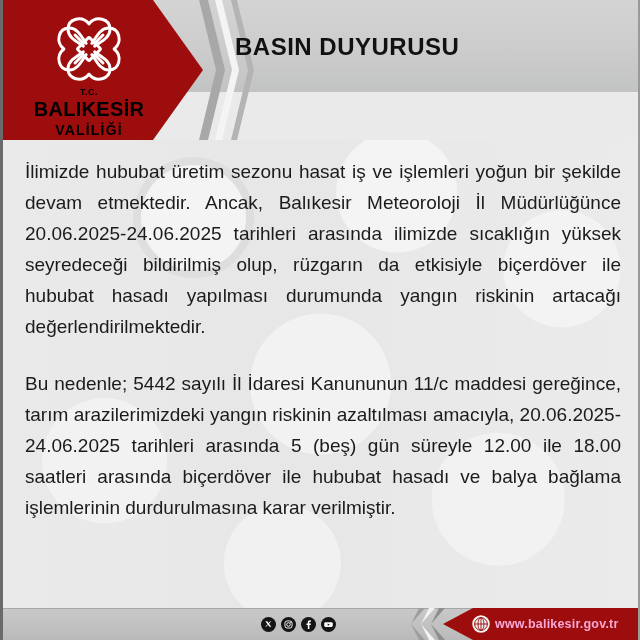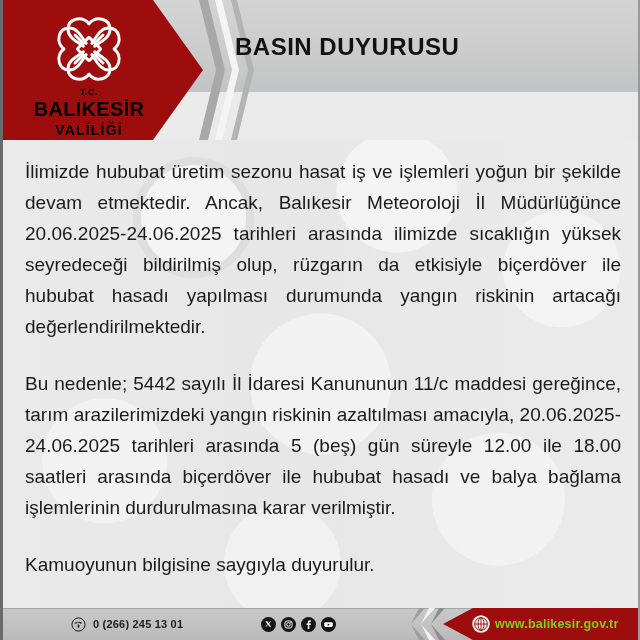--- a/index.html
+++ b/index.html
@@ -132,21 +132,21 @@
     display:flex; align-items:center; gap:5px;
   }
   .ft-social span { display:block; width:15px; height:15px; }
   .ft-red {
     position:absolute; right:0; top:0; width:200px; height:32px;
     background:#9d0d0d;
     clip-path:polygon(30px 0, 200px 0, 200px 32px, 30px 32px, 0 16px);
     display:flex; align-items:center; z-index:6;
   }
   .ft-web {
-    font-size:12.5px; font-weight:bold; color:#84cc16; letter-spacing:.2px;
+    font-size:12.5px; font-weight:bold; color:#f9a8d4; letter-spacing:.2px;
     margin-left:52px;
   }
   .ft-globe {
     position:absolute; left:28px; top:6px; width:20px; height:20px;
   }
   .fchev {
     position:absolute; top:0; height:32px; width:14px; z-index:5;
   }
   .fchev i { position:absolute; inset:0; display:block; }
   .fchev.f1 { right:198px; }
@@ -206,34 +206,25 @@
       <div class="logo-city">BALIKESİR</div>
       <div class="logo-sub">VALİLİĞİ</div>
     </div>
 
     <div class="hdr-title">BASIN DUYURUSU</div>
   </div>
 
   <div id="content">
     <p class="para">İlimizde hububat üretim sezonu hasat iş ve işlemleri yoğun bir şekilde devam etmektedir. Ancak, Balıkesir Meteoroloji İl Müdürlüğünce 20.06.2025-24.06.2025 tarihleri arasında ilimizde sıcaklığın yüksek seyredeceği bildirilmiş olup, rüzgarın da etkisiyle biçerdöver ile hububat hasadı yapılması durumunda yangın riskinin artacağı değerlendirilmektedir.</p>
     <p class="para">Bu nedenle; 5442 sayılı İl İdaresi Kanununun 11/c maddesi gereğince, tarım arazilerimizdeki yangın riskinin azaltılması amacıyla, 20.06.2025-24.06.2025 tarihleri arasında 5 (beş) gün süreyle 12.00 ile 18.00 saatleri arasında biçerdöver ile hububat hasadı ve balya bağlama işlemlerinin durdurulmasına karar verilmiştir.</p>
-    <p class="para last">Kamuoyunun bilgisine saygıyla duyurulur.</p>
   </div>
 
   <div id="footer">
     <div class="ft-sep"></div>
 
-    <div class="ft-phone">
-      <svg width="15" height="15" viewBox="0 0 24 24">
-        <circle cx="12" cy="12" r="10.5" fill="none" stroke="#1d1d1d" stroke-width="1.6"></circle>
-        <path d="M7.2 8.6c1.6-1.6 8-1.6 9.6 0 .7.7.3 1.7-.6 1.8l-1.5.2c-.5.1-.9-.2-1-.7l-.2-.9c-1.3-.4-2.7-.4-4 0l-.2.9c-.1.5-.5.8-1 .7l-1.5-.2c-.9-.1-1.3-1.1-.6-1.8z" fill="#1d1d1d"></path>
-        <rect x="10.6" y="11.8" width="2.8" height="5.4" rx="1.1" fill="#1d1d1d"></rect>
-      </svg>
-      <span>0 (266) 245 13 01</span>
-    </div>
 
     <div class="ft-social">
       <span>
         <svg viewBox="0 0 24 24" width="15" height="15">
           <circle cx="12" cy="12" r="12" fill="#151515"></circle>
           <path d="M7 6.6h3l2.2 3.1 2.6-3.1h1.4l-3.3 4 3.6 5h-3l-2.4-3.4-2.8 3.4H7l3.5-4.2z" fill="#fff"></path>
         </svg>
       </span>
       <span>
         <svg viewBox="0 0 24 24" width="15" height="15">

